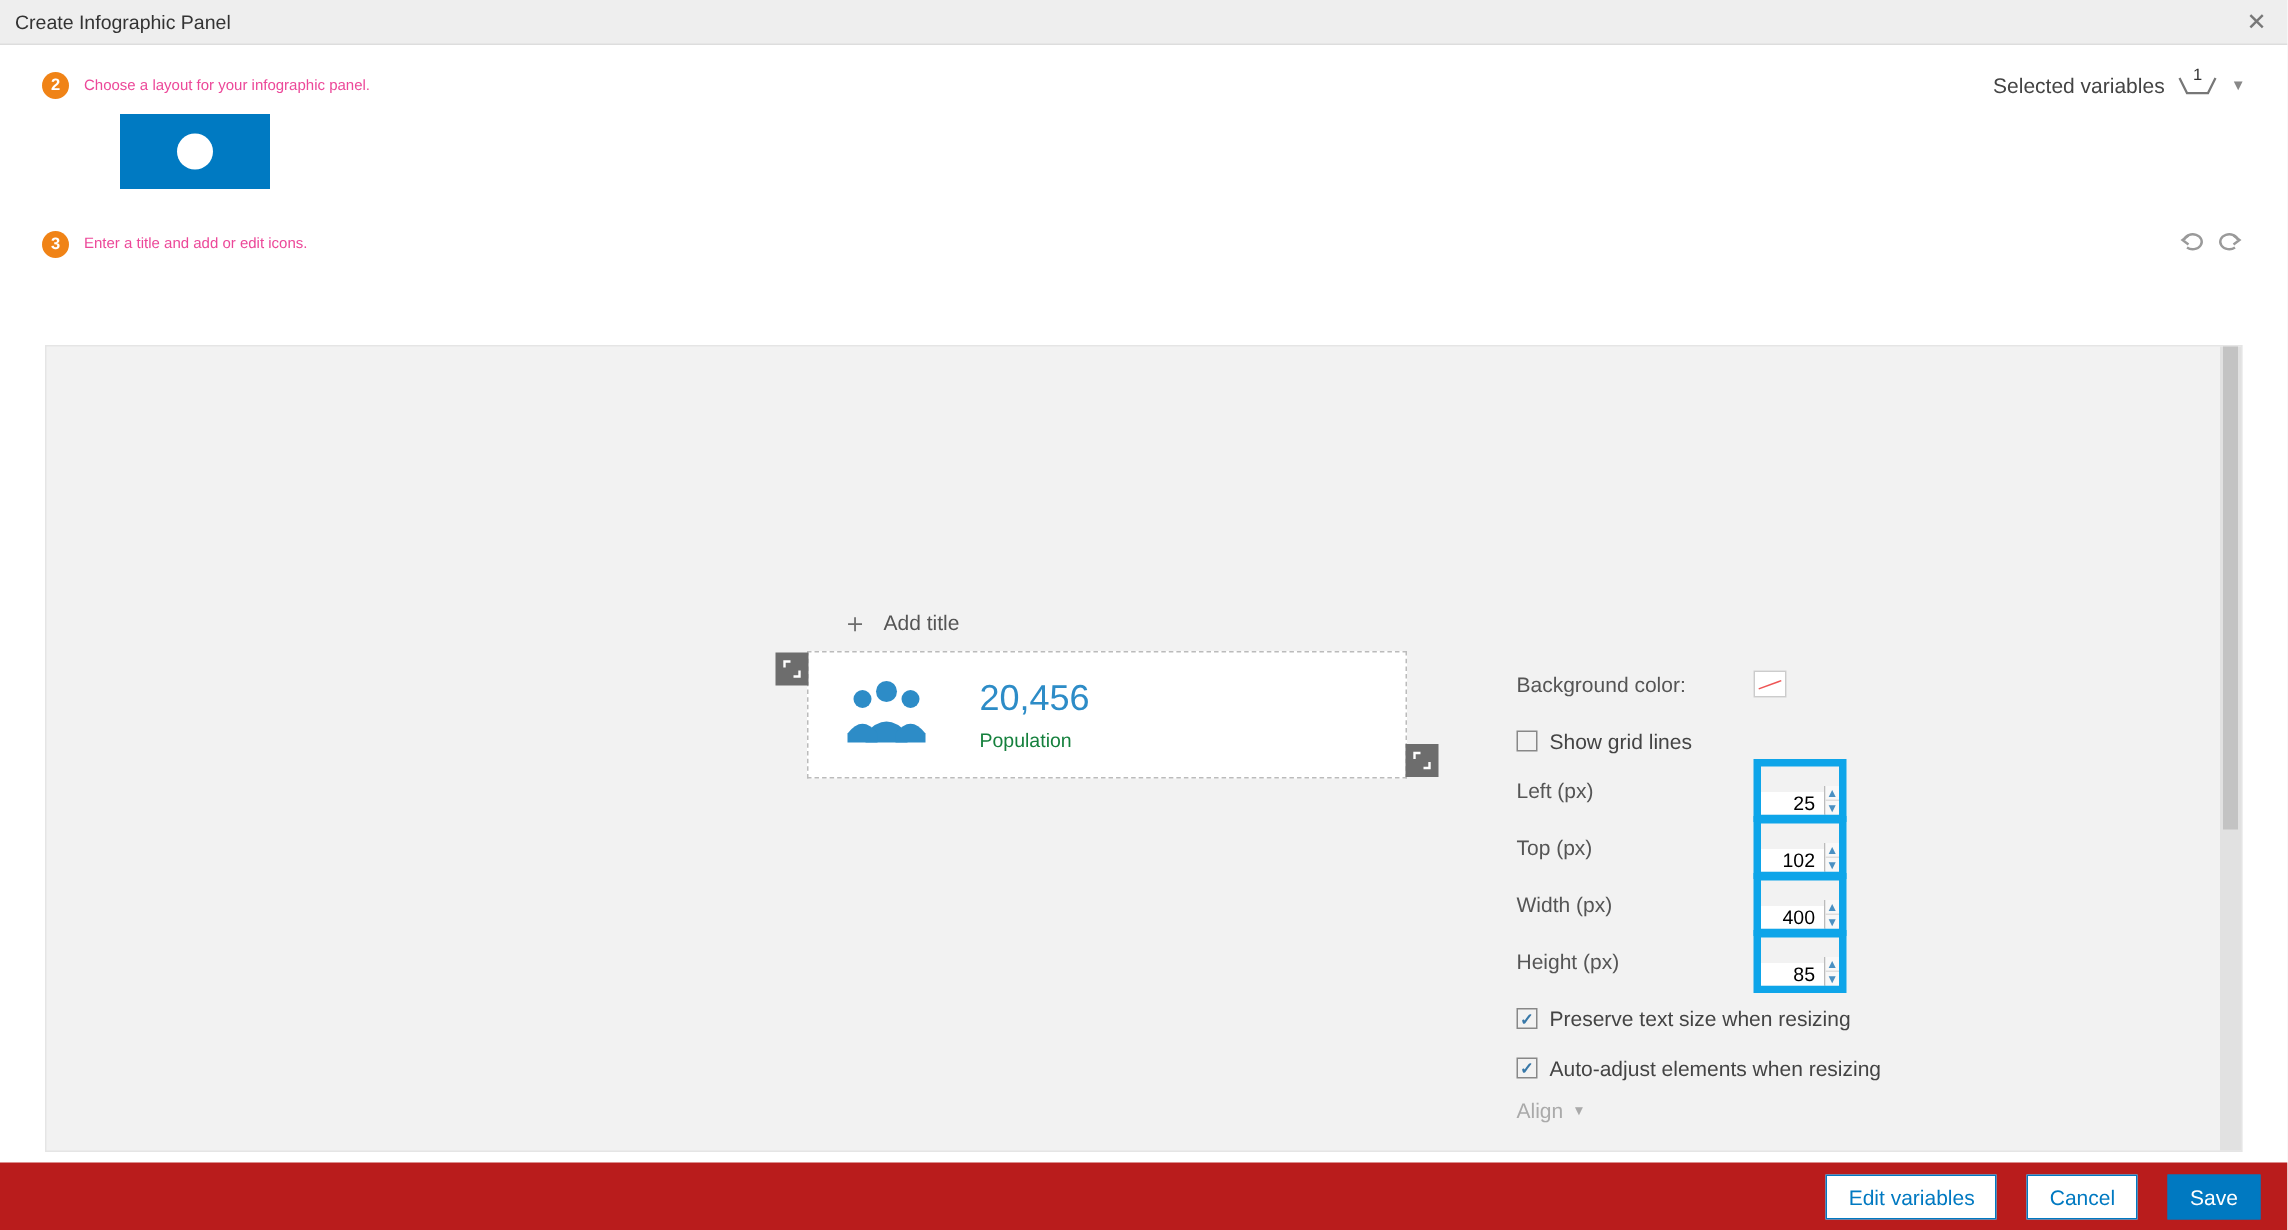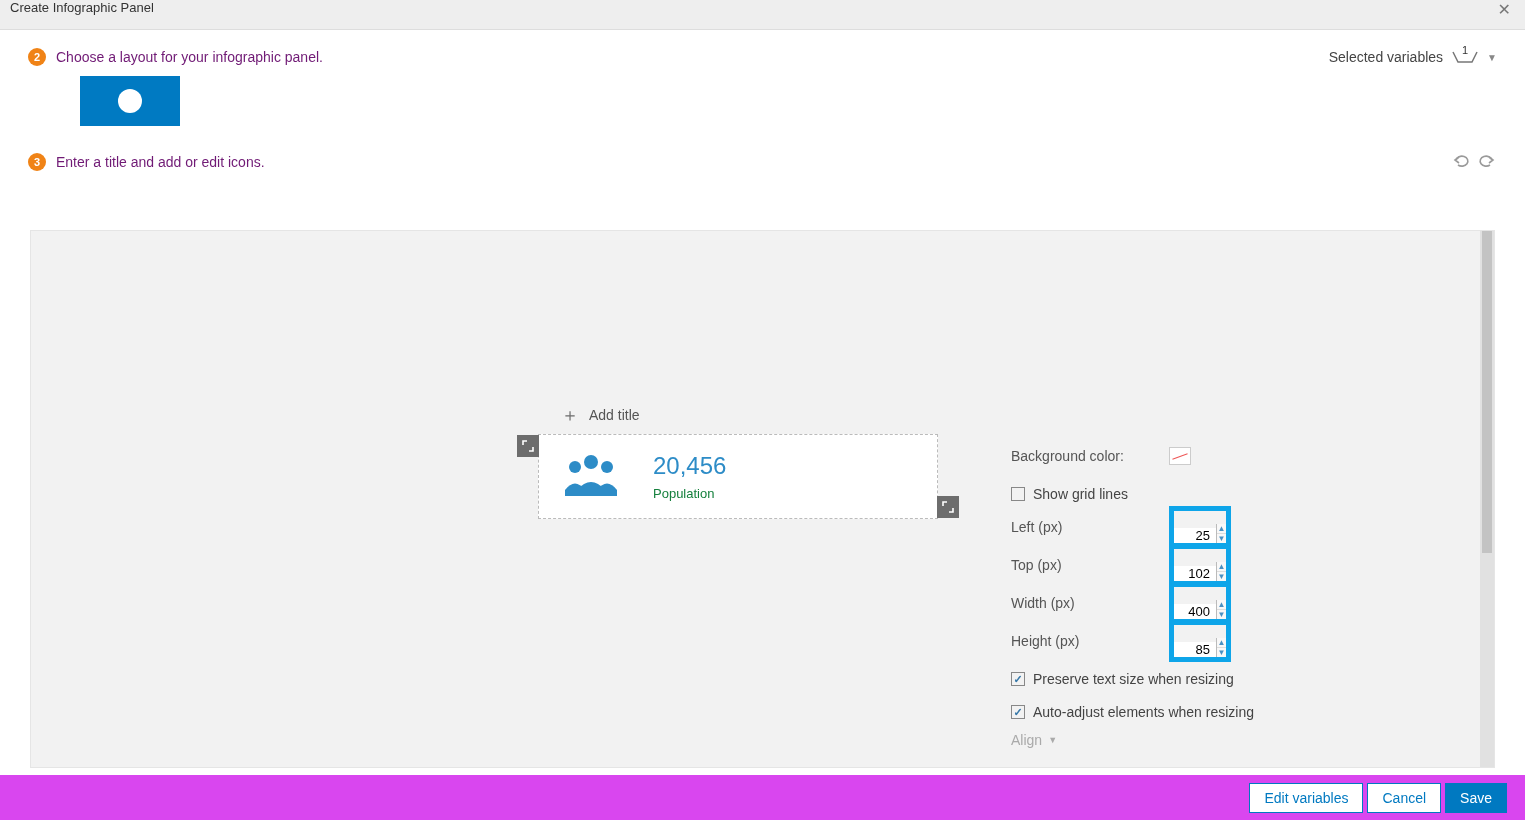--- a/index.html
+++ b/index.html
@@ -1,34 +1,34 @@
 <!DOCTYPE html>
 <html><head>
 <meta charset="utf-8">
 <style>
   * { box-sizing: border-box; margin: 0; padding: 0; font-family: "Segoe UI", Arial, sans-serif; }
   body { background: #fff; width: 1525px; height: 820px; overflow: hidden; position: relative; }
   
   .title-bar {
-    height: 30px; display: flex; align-items: flex-start; padding: 0 10px;
+    height: 30px; display: flex; align-items: center; padding: 0 10px;
     background: #eeeeee; border-bottom: 1px solid #ddd; font-size: 13px; color: #333;
     justify-content: space-between;
   }
   .close-x { font-size: 16px; color: #777; cursor: pointer; padding: 0 4px; }
   
   .wrapper { position: absolute; top: 30px; bottom: 45px; left: 0; right: 0; padding: 0; }
   
   .step-row { display: flex; align-items: center; justify-content: space-between; padding: 18px 28px 10px 28px; }
   .step-left { display: flex; align-items: center; gap: 10px; }
   .step-badge {
     width: 18px; height: 18px; border-radius: 50%; background: #f08316;
     color: #fff; font-size: 11px; display: inline-flex; align-items: center; justify-content: center;
     font-weight: 600;
   }
-  .step-text { font-size: 14px; color: #701a75; }
+  .step-text { font-size: 10px; color: #ec4899; }
   
   .sel-vars { display: flex; align-items: center; gap: 8px; font-size: 14px; color: #444; }
   .basket {
     width: 28px; height: 18px; position: relative; display: inline-flex;
     align-items: center; justify-content: center;
   }
   .basket svg { display: block; }
   .basket-count { position: absolute; top: -4px; left: 0; right: 0; text-align: center; font-size: 11px; color: #333; }
   .dropdown-arrow { font-size: 10px; color: #888; }
   
@@ -103,21 +103,21 @@
   .spinner .btns span {
     flex: 1; display: flex; align-items: center; justify-content: center; font-size: 8px;
     color: #4a90c2; cursor: pointer; border-bottom: 1px solid #ddd; background: #f8f8f8;
   }
   .spinner .btns span:last-child { border-bottom: none; }
   
   .align-row { color: #aaa; font-size: 14px; display: flex; align-items: center; gap: 6px; }
   
   .footer {
     position: absolute; bottom: 0; left: 0; right: 0; height: 45px; display: flex;
-    justify-content: flex-end; align-items: center; padding: 0 18px; gap: 4px; background: #d946ef;
+    justify-content: flex-end; align-items: center; padding: 0 18px; gap: 20px; background: #b91c1c;
   }
   .btn {
     height: 30px; padding: 0 14px; font-size: 14px; cursor: pointer; display: inline-flex;
     align-items: center; border: 1px solid #0079c1; background: #fff; color: #0079c1;
   }
   .btn.primary { background: #0079c1; color: #fff; }
 </style>
 </head>
 <body>
 

